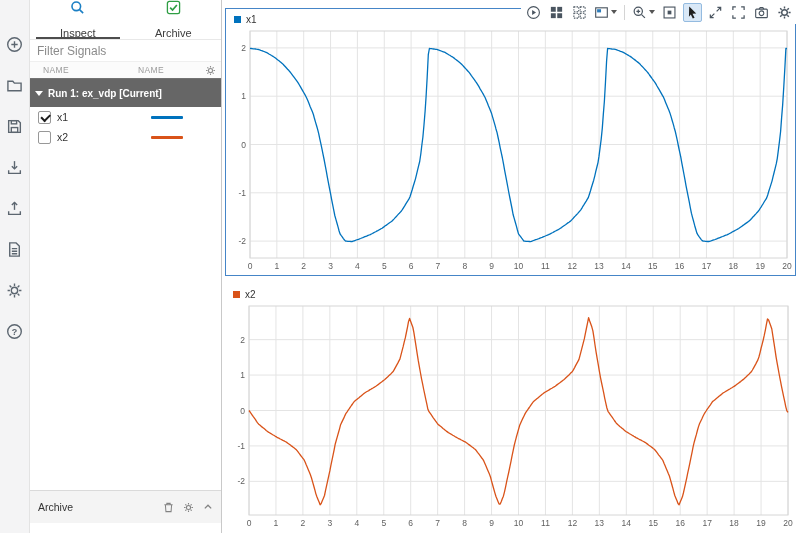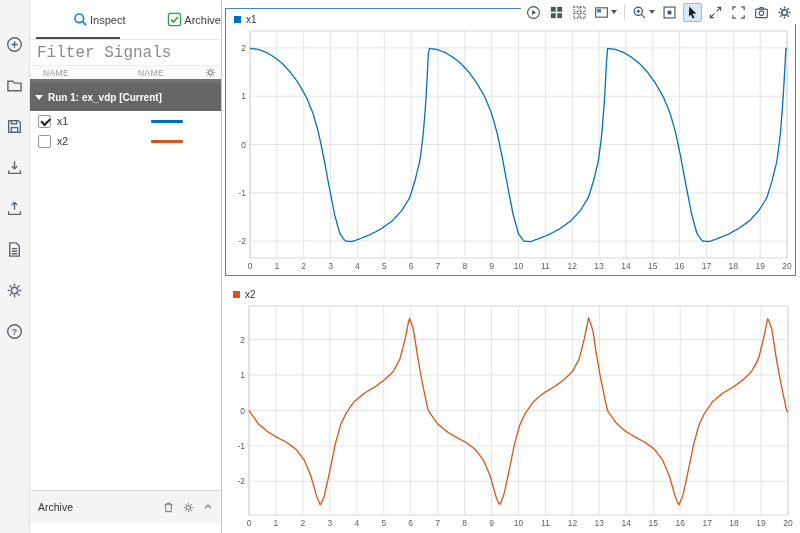--- a/index.html
+++ b/index.html
@@ -8,31 +8,31 @@
   .app{display:flex;width:800px;height:533px}
 
   
   .left-strip{width:30px;background:#f4f4f5;border-right:1px solid #e3e3e3;display:flex;flex-direction:column;align-items:center;padding-top:34px;gap:21px;flex:0 0 30px}
   .strip-btn{width:20px;height:20px;display:flex;align-items:center;justify-content:center;cursor:pointer}
   .strip-btn svg{display:block}
 
   
   .left-panel{width:192px;flex:0 0 192px;border-right:1px solid #c9c9c9;display:flex;flex-direction:column;background:#fff}
   .tabs{display:flex;height:40px;border-bottom:1px solid #e8e8e8}
-  .tab{flex:1;display:flex;flex-direction:row;align-items:center;justify-content:flex-end;gap:2px;cursor:pointer;position:relative}
+  .tab{flex:1;display:flex;flex-direction:column;align-items:center;justify-content:space-between;gap:2px;cursor:pointer;position:relative}
   .tab.selected:after{content:"";position:absolute;bottom:0;left:6px;right:6px;height:2px;background:#4d4d4d}
   .tab-label{font-size:11px;color:#3c3c3c}
   .filter-row{padding:4px 7px 3px 7px;border-bottom:1px solid #efefef}
-  .filter-input{width:100%;border:none;outline:none;font-size:16px;color:#666;font-family:Liberation Mono, monospace;background:transparent}
+  .filter-input{width:100%;border:none;outline:none;font-size:12px;color:#666;font-family:Liberation Sans, sans-serif;background:transparent}
   .filter-input::placeholder{color:#8b8b8b}
-  .table-head{display:flex;align-items:center;height:17px;background:#fbfbfb;border-bottom:4px solid #737373;font-size:8.5px;color:#9b9b9b;letter-spacing:.4px}
+  .table-head{display:flex;align-items:center;height:17px;background:#fbfbfb;border-bottom:1px solid #737373;font-size:8.5px;color:#9b9b9b;letter-spacing:.4px}
   .col-name{width:108px;padding-left:13px}
   .col-line{flex:1}
   .table-head .bar-icon{margin-right:5px}
-  .run-row{height:14px;background:#666;color:#fff;font-weight:bold;font-size:10px;display:flex;align-items:center;padding:14px 5px;gap:5px;cursor:pointer}
+  .run-row{height:28px;background:#666;color:#fff;font-weight:bold;font-size:10px;display:flex;align-items:center;padding:0 5px;gap:5px;cursor:pointer}
   .caret-down{width:0;height:0;border-left:4px solid transparent;border-right:4px solid transparent;border-top:5px solid #fff}
   .sig-row{height:20px;display:flex;align-items:center;cursor:pointer}
   .checkbox{width:13px;height:13px;border:1px solid #989898;border-radius:2px;background:#fff;margin-left:8px;position:relative;flex:0 0 13px}
   .checkbox.checked:before{content:"";position:absolute;left:2px;top:2.5px;width:7px;height:3.5px;border-left:2px solid #1d1d1d;border-bottom:2px solid #1d1d1d;transform:rotate(-45deg)}
   .sig-name{width:64px;font-size:10.5px;color:#333;margin-left:6px}
   .swatch{width:32px;height:3px;border-radius:1px;margin-left:30px}
   .panel-fill{flex:1}
   .bottom-bar{height:22px;background:#f4f4f4;border-top:1px solid #dadada;display:flex;align-items:center;padding:16px 8px;font-size:10.5px;color:#333}
   .bottom-bar .spacer{flex:1}
   .bar-icon{display:flex;align-items:center;justify-content:center;margin-left:9px;cursor:pointer}

